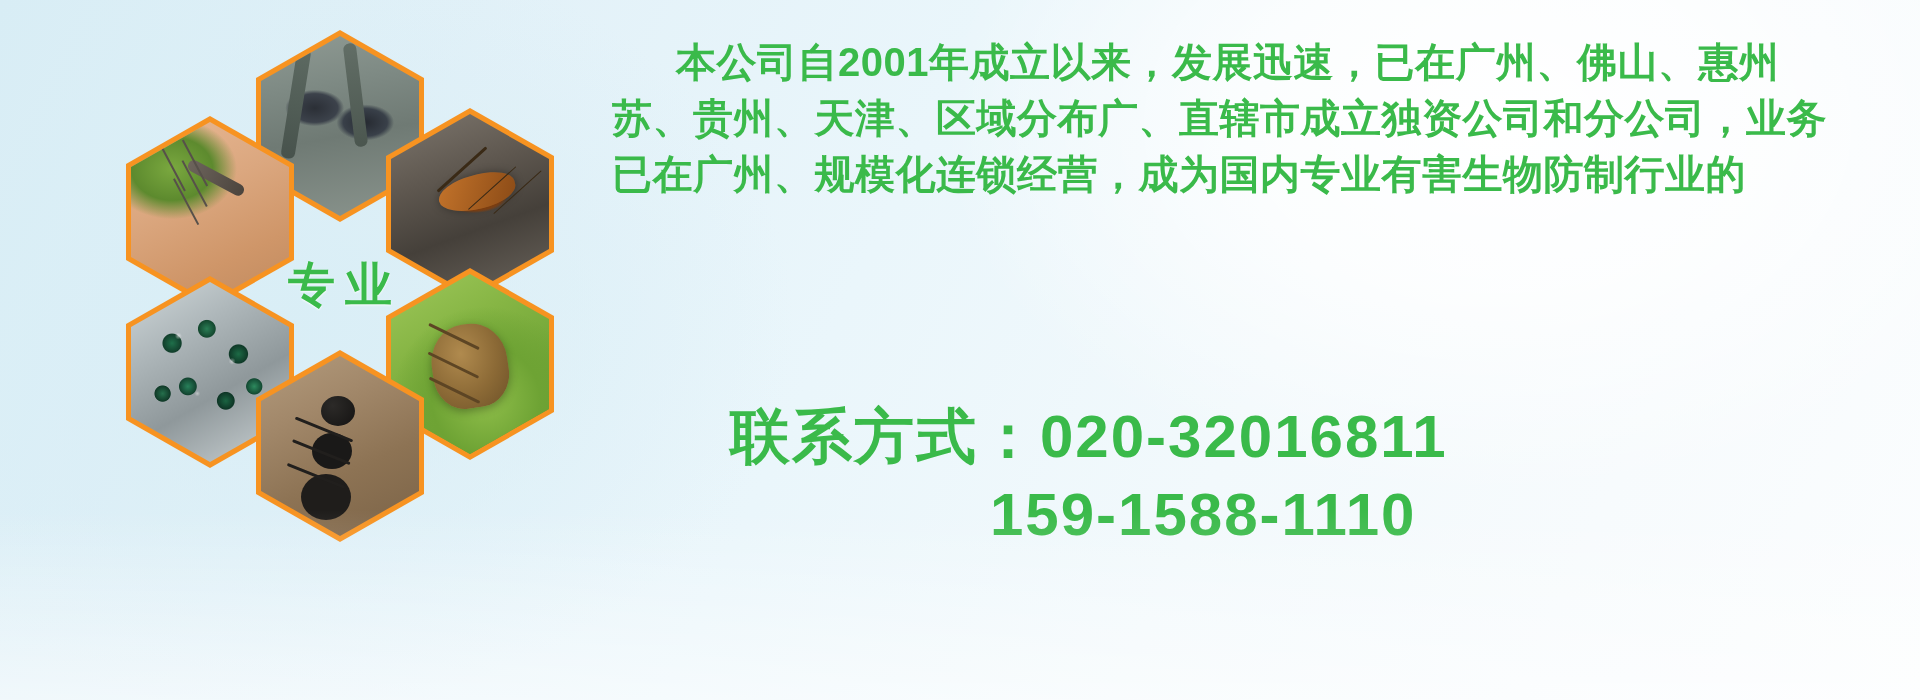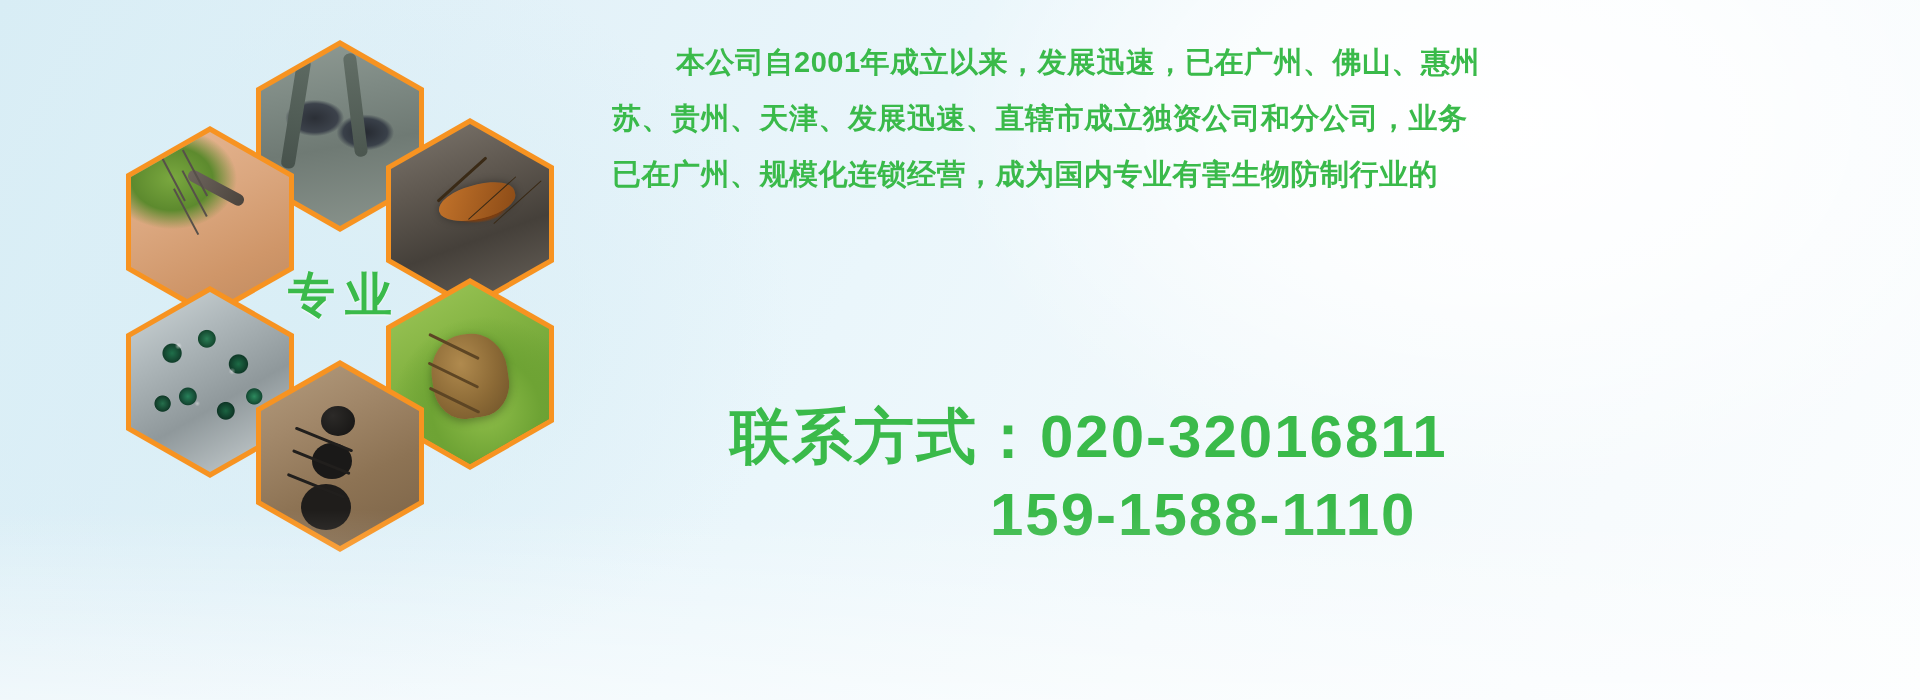--- a/index.html
+++ b/index.html
@@ -23,21 +23,21 @@
   #banner::after {
     content: "";
     position: absolute; left: 0; right: 0; bottom: 0; height: 190px;
     background: linear-gradient(to top, rgba(255,255,255,0.55), rgba(255,255,255,0));
     pointer-events: none;
   }
 
   
   .honeycomb {
     position: absolute;
-    left: 90px; top: 22px;
+    left: 90px; top: 12px;
     width: 500px; height: 560px;
   }
   .hex {
     position: absolute;
     width: 168px; height: 192px;
     -webkit-clip-path: polygon(50% 0%, 100% 25%, 100% 75%, 50% 100%, 0% 75%, 0% 25%);
     clip-path: polygon(50% 0%, 100% 25%, 100% 75%, 50% 100%, 0% 75%, 0% 25%);
     background: #f79321;
     display: block;
   }
@@ -185,21 +185,21 @@
   }
 
   
   .text-col {
     position: absolute;
     left: 612px; top: 34px;
     width: 1262px;
   }
   .paragraph {
     color: #3aba4a;
-    font-size: 29px;
+    font-size: 40px;
     font-weight: bold;
     line-height: 56px;
     letter-spacing: 0.5px;
     white-space: nowrap;
   }
   .paragraph .indent { display: inline-block; width: 64px; }
 
   .contact {
     position: absolute;
     left: 730px; top: 398px;
@@ -258,21 +258,21 @@
       </div>
     </div>
 
     <div class="hex-label">
       <span>专业</span>
     </div>
   </div>
 
   <div class="text-col">
     <div class="paragraph"><span class="indent"></span><span>本公司自2001年成立以来，发展迅速，已在广州、佛山、惠州</span></div>
-    <div class="paragraph">苏、贵州、天津、发展迅速、直辖市成立独资公司和分公司，业务</div>
+    <div class="paragraph">苏、贵州、天津、区域分布广、直辖市成立独资公司和分公司，业务</div>
     <div class="paragraph">已在广州、规模化连锁经营，成为国内专业有害生物防制行业的</div>
   </div>
 
   <div class="contact">
     <div class="contact-line">联系方式：020-32016811</div>
     <div class="contact-line second">159-1588-1110</div>
   </div>
 
 </div>
 

